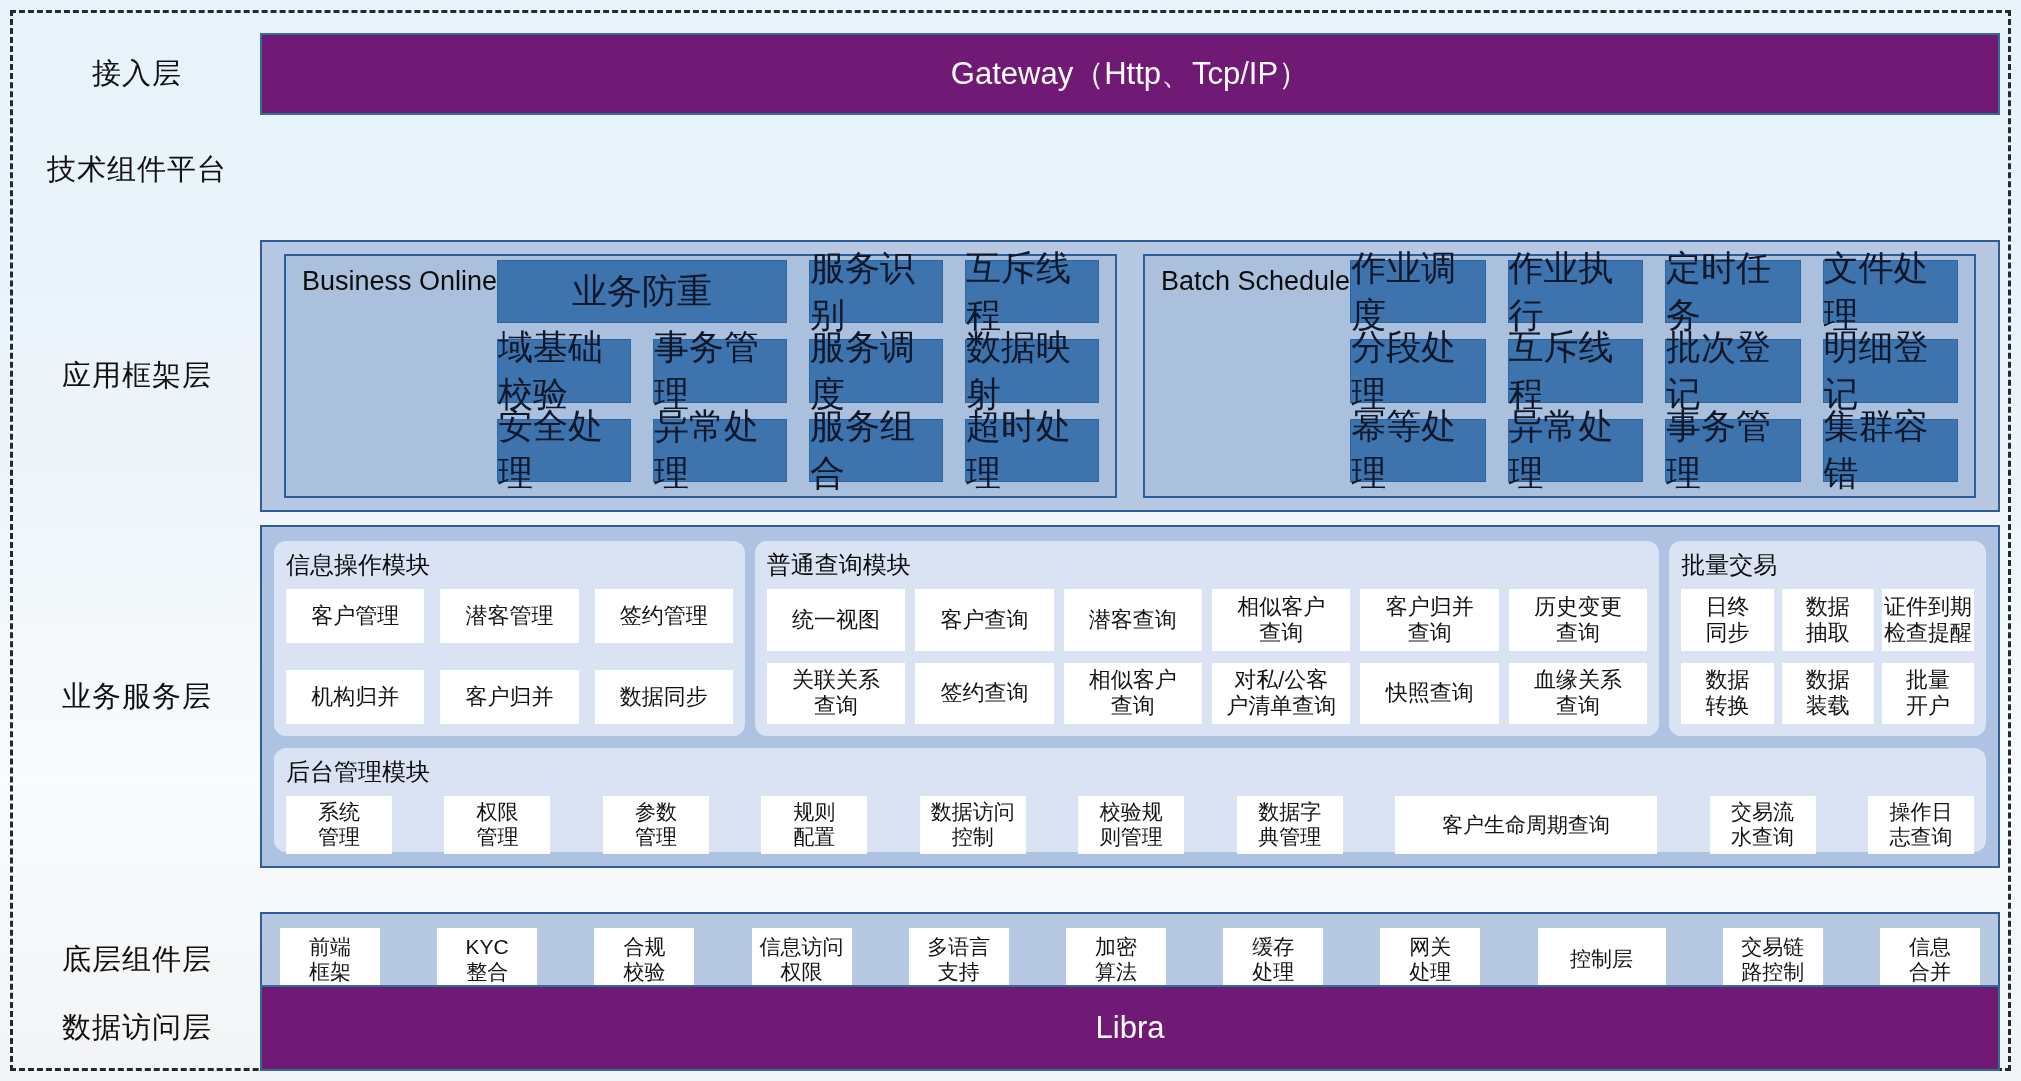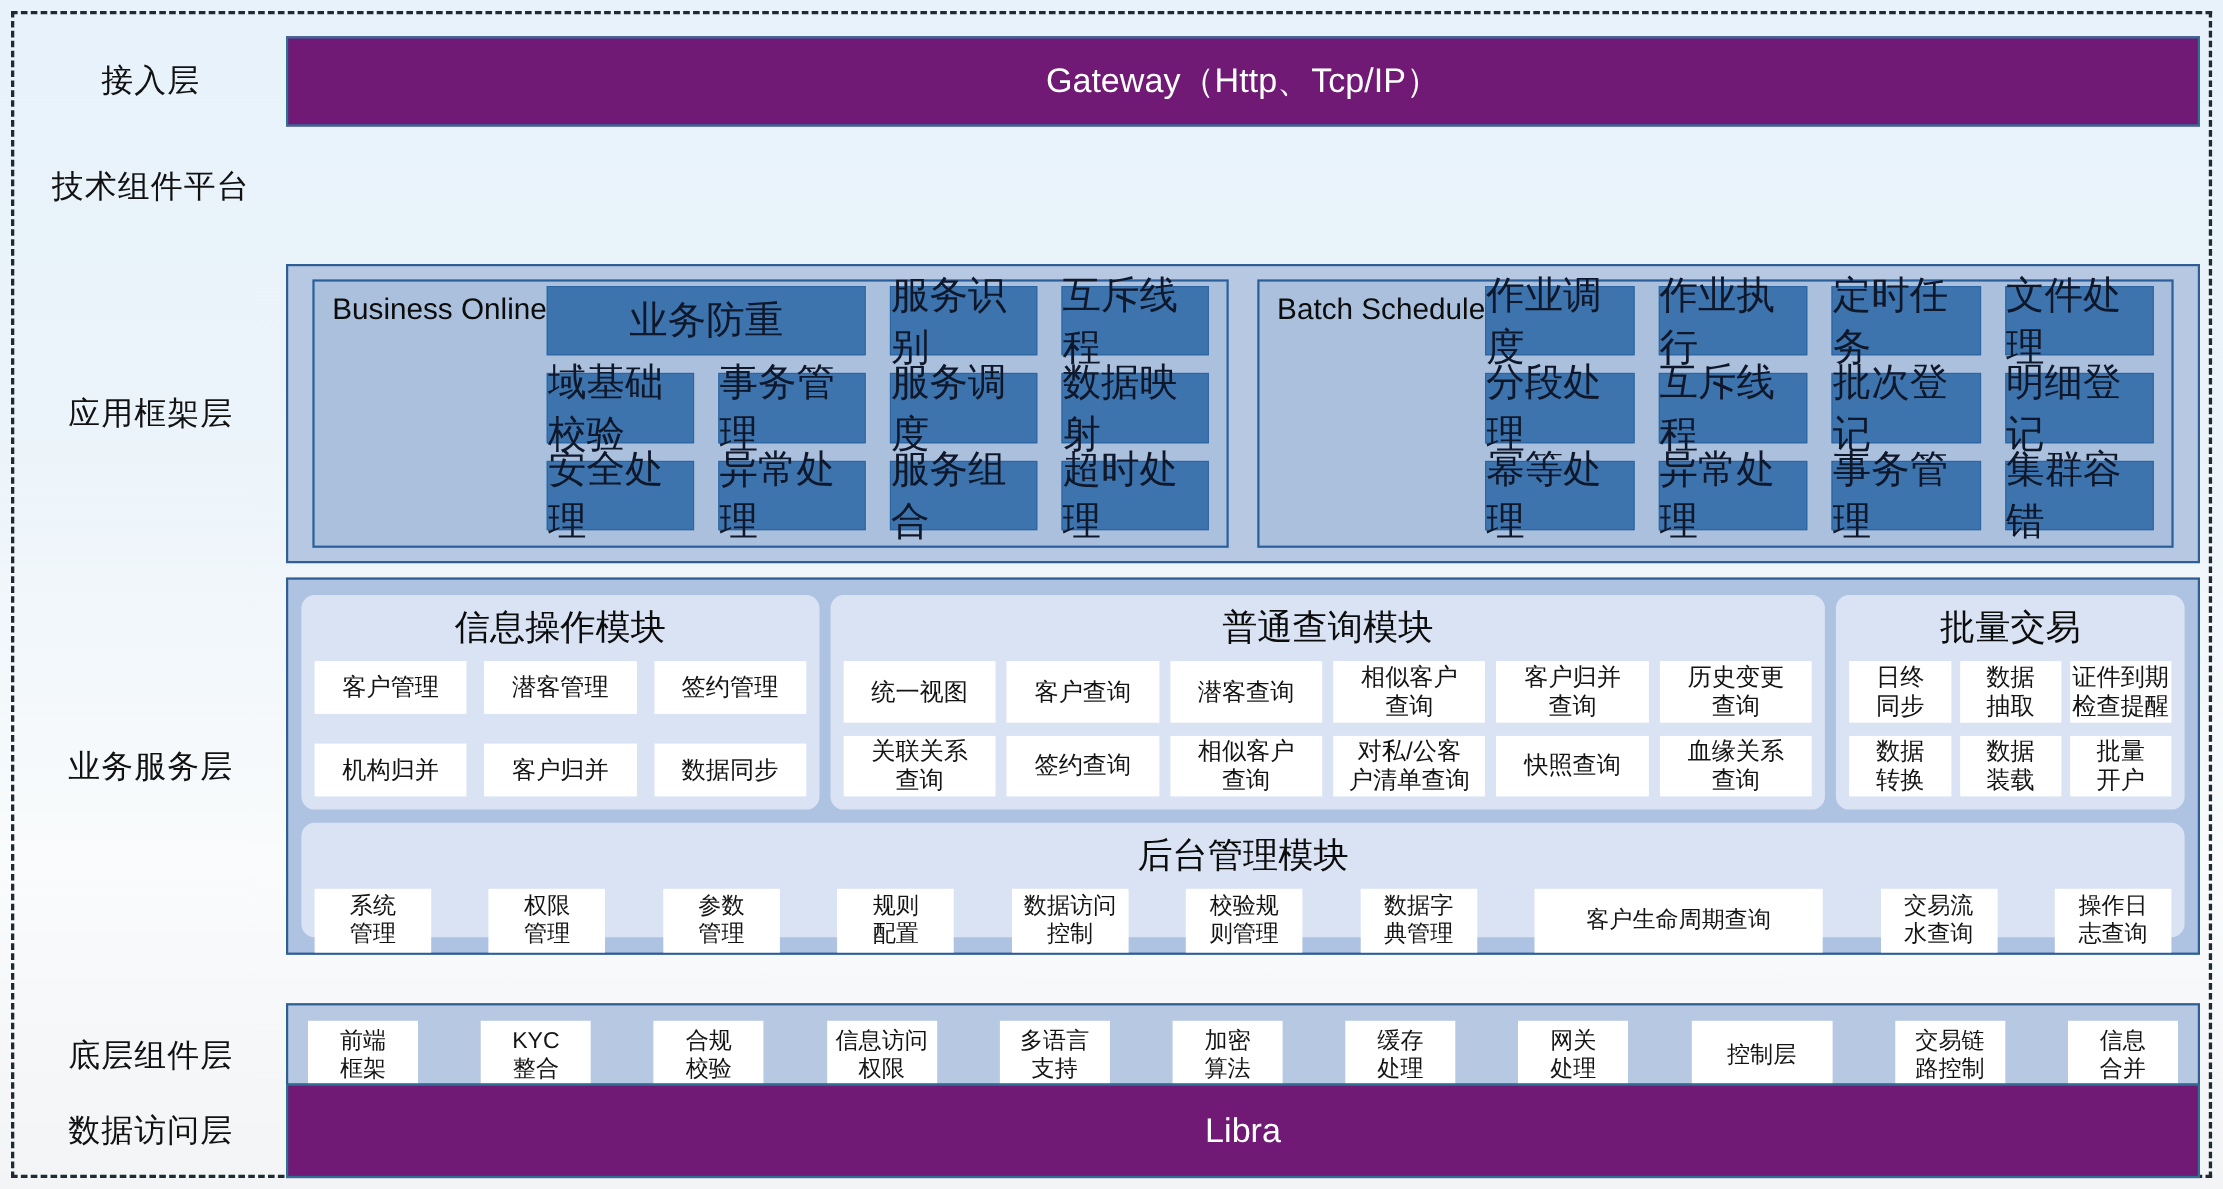--- a/index.html
+++ b/index.html
@@ -29,21 +29,21 @@
   .panel-title{text-align:center;font-size:27px;color:#0c0c0c;padding:6px 0 10px;font-weight:500;}
   .grid4{flex:1;display:grid;grid-template-columns:repeat(4,1fr);gap:16px 22px;}
   .btn-mid{background:#3d74ae;border:1px solid #2b66a2;color:#0f172a;font-size:35px;
     display:flex;align-items:center;justify-content:center;min-height:46px;}
   .span2{grid-column:span 2;}
   
   .biz-container{display:flex;flex-direction:column;gap:12px;padding:14px 12px;background:#aec2e2;}
   .biz-top{display:flex;gap:10px;flex:1;}
   .rpanel{background:#dae3f4;border-radius:12px;padding:2px 12px 12px;box-sizing:border-box;
     display:flex;flex-direction:column;}
-  .rpanel-title{text-align:center;font-size:32px;color:#0c0c0c;padding:6px 0 8px;}
+  .rpanel-title{text-align:left;font-size:24px;color:#0c0c0c;padding:6px 0 8px;}
   .info-ops{width:27.5%;}
   .general-query{flex:1;}
   .batch-trade{width:18.5%;}
   .wgrid3{flex:1;display:grid;grid-template-columns:repeat(3,1fr);gap:27px 16px;}
   .wgrid6{flex:1;display:grid;grid-template-columns:repeat(6,1fr);gap:12px 10px;}
   .wgrid3s{flex:1;display:grid;grid-template-columns:repeat(3,1fr);gap:12px 8px;}
   .btn-white{background:#fff;color:#141414;display:flex;align-items:center;justify-content:center;
     text-align:center;font-size:22px;line-height:1.18;white-space:pre-line;}
   .admin-panel{height:104px;}
   .admin-row{flex:1;display:flex;justify-content:space-between;align-items:center;}

